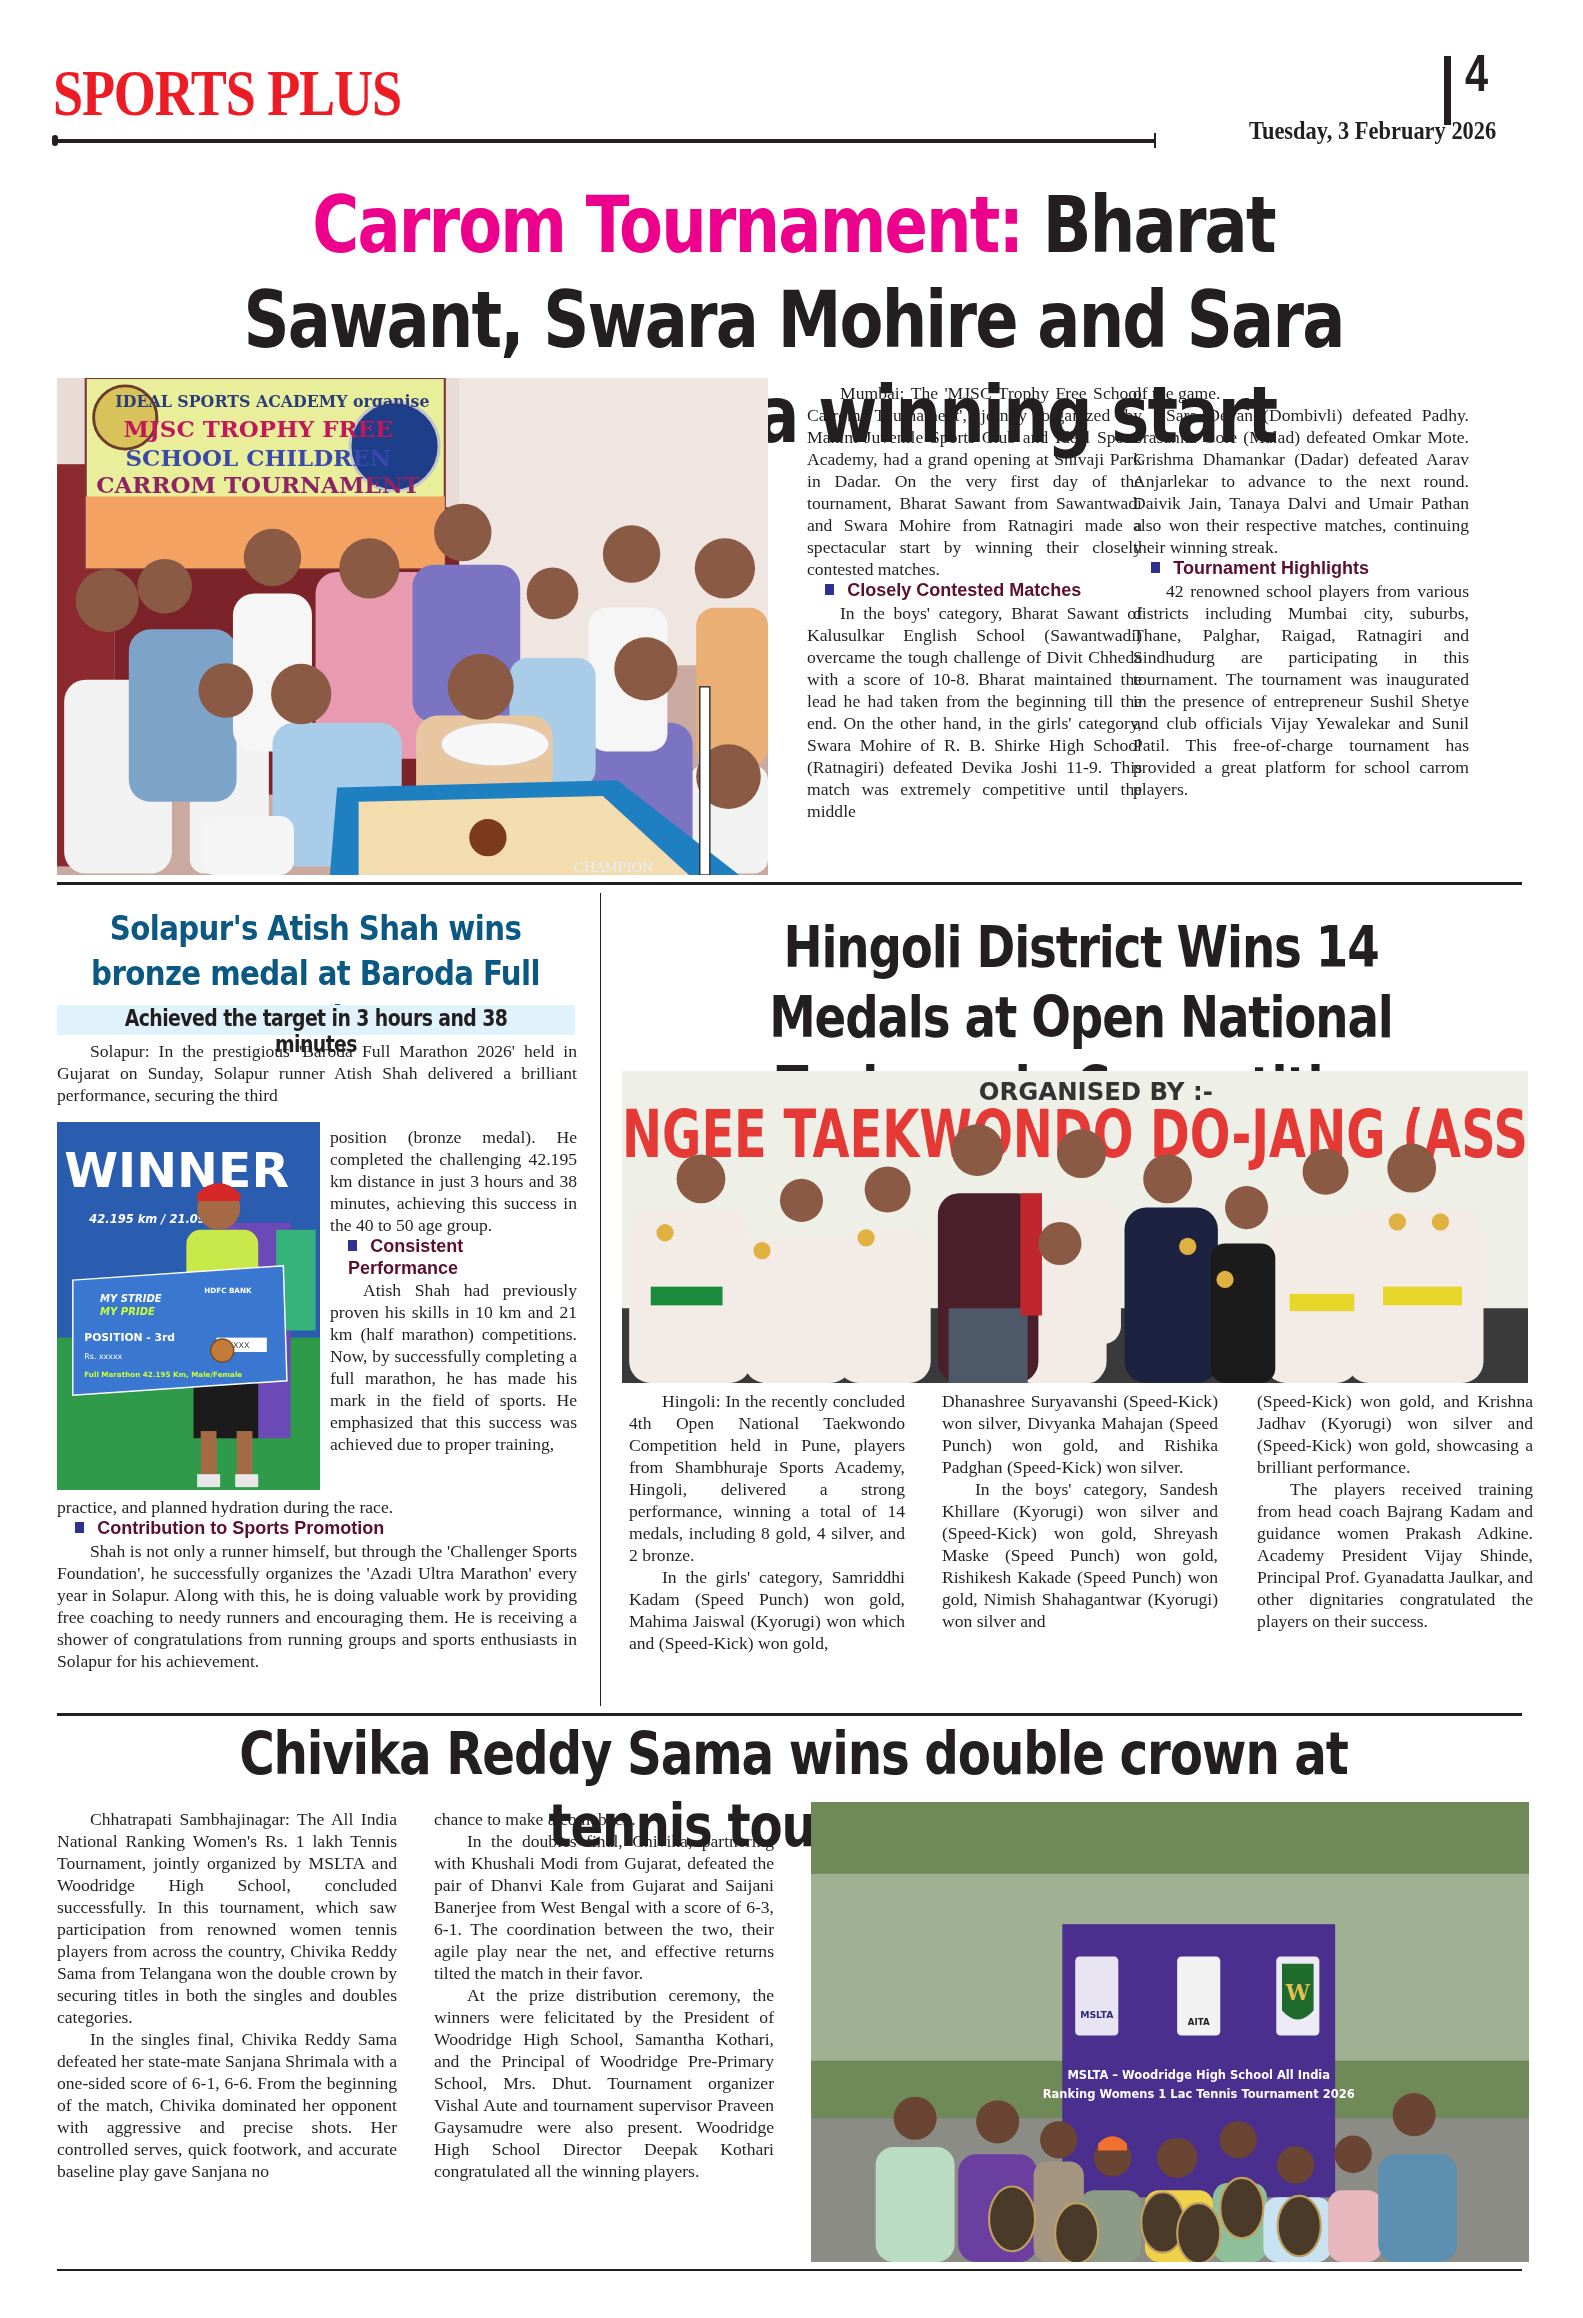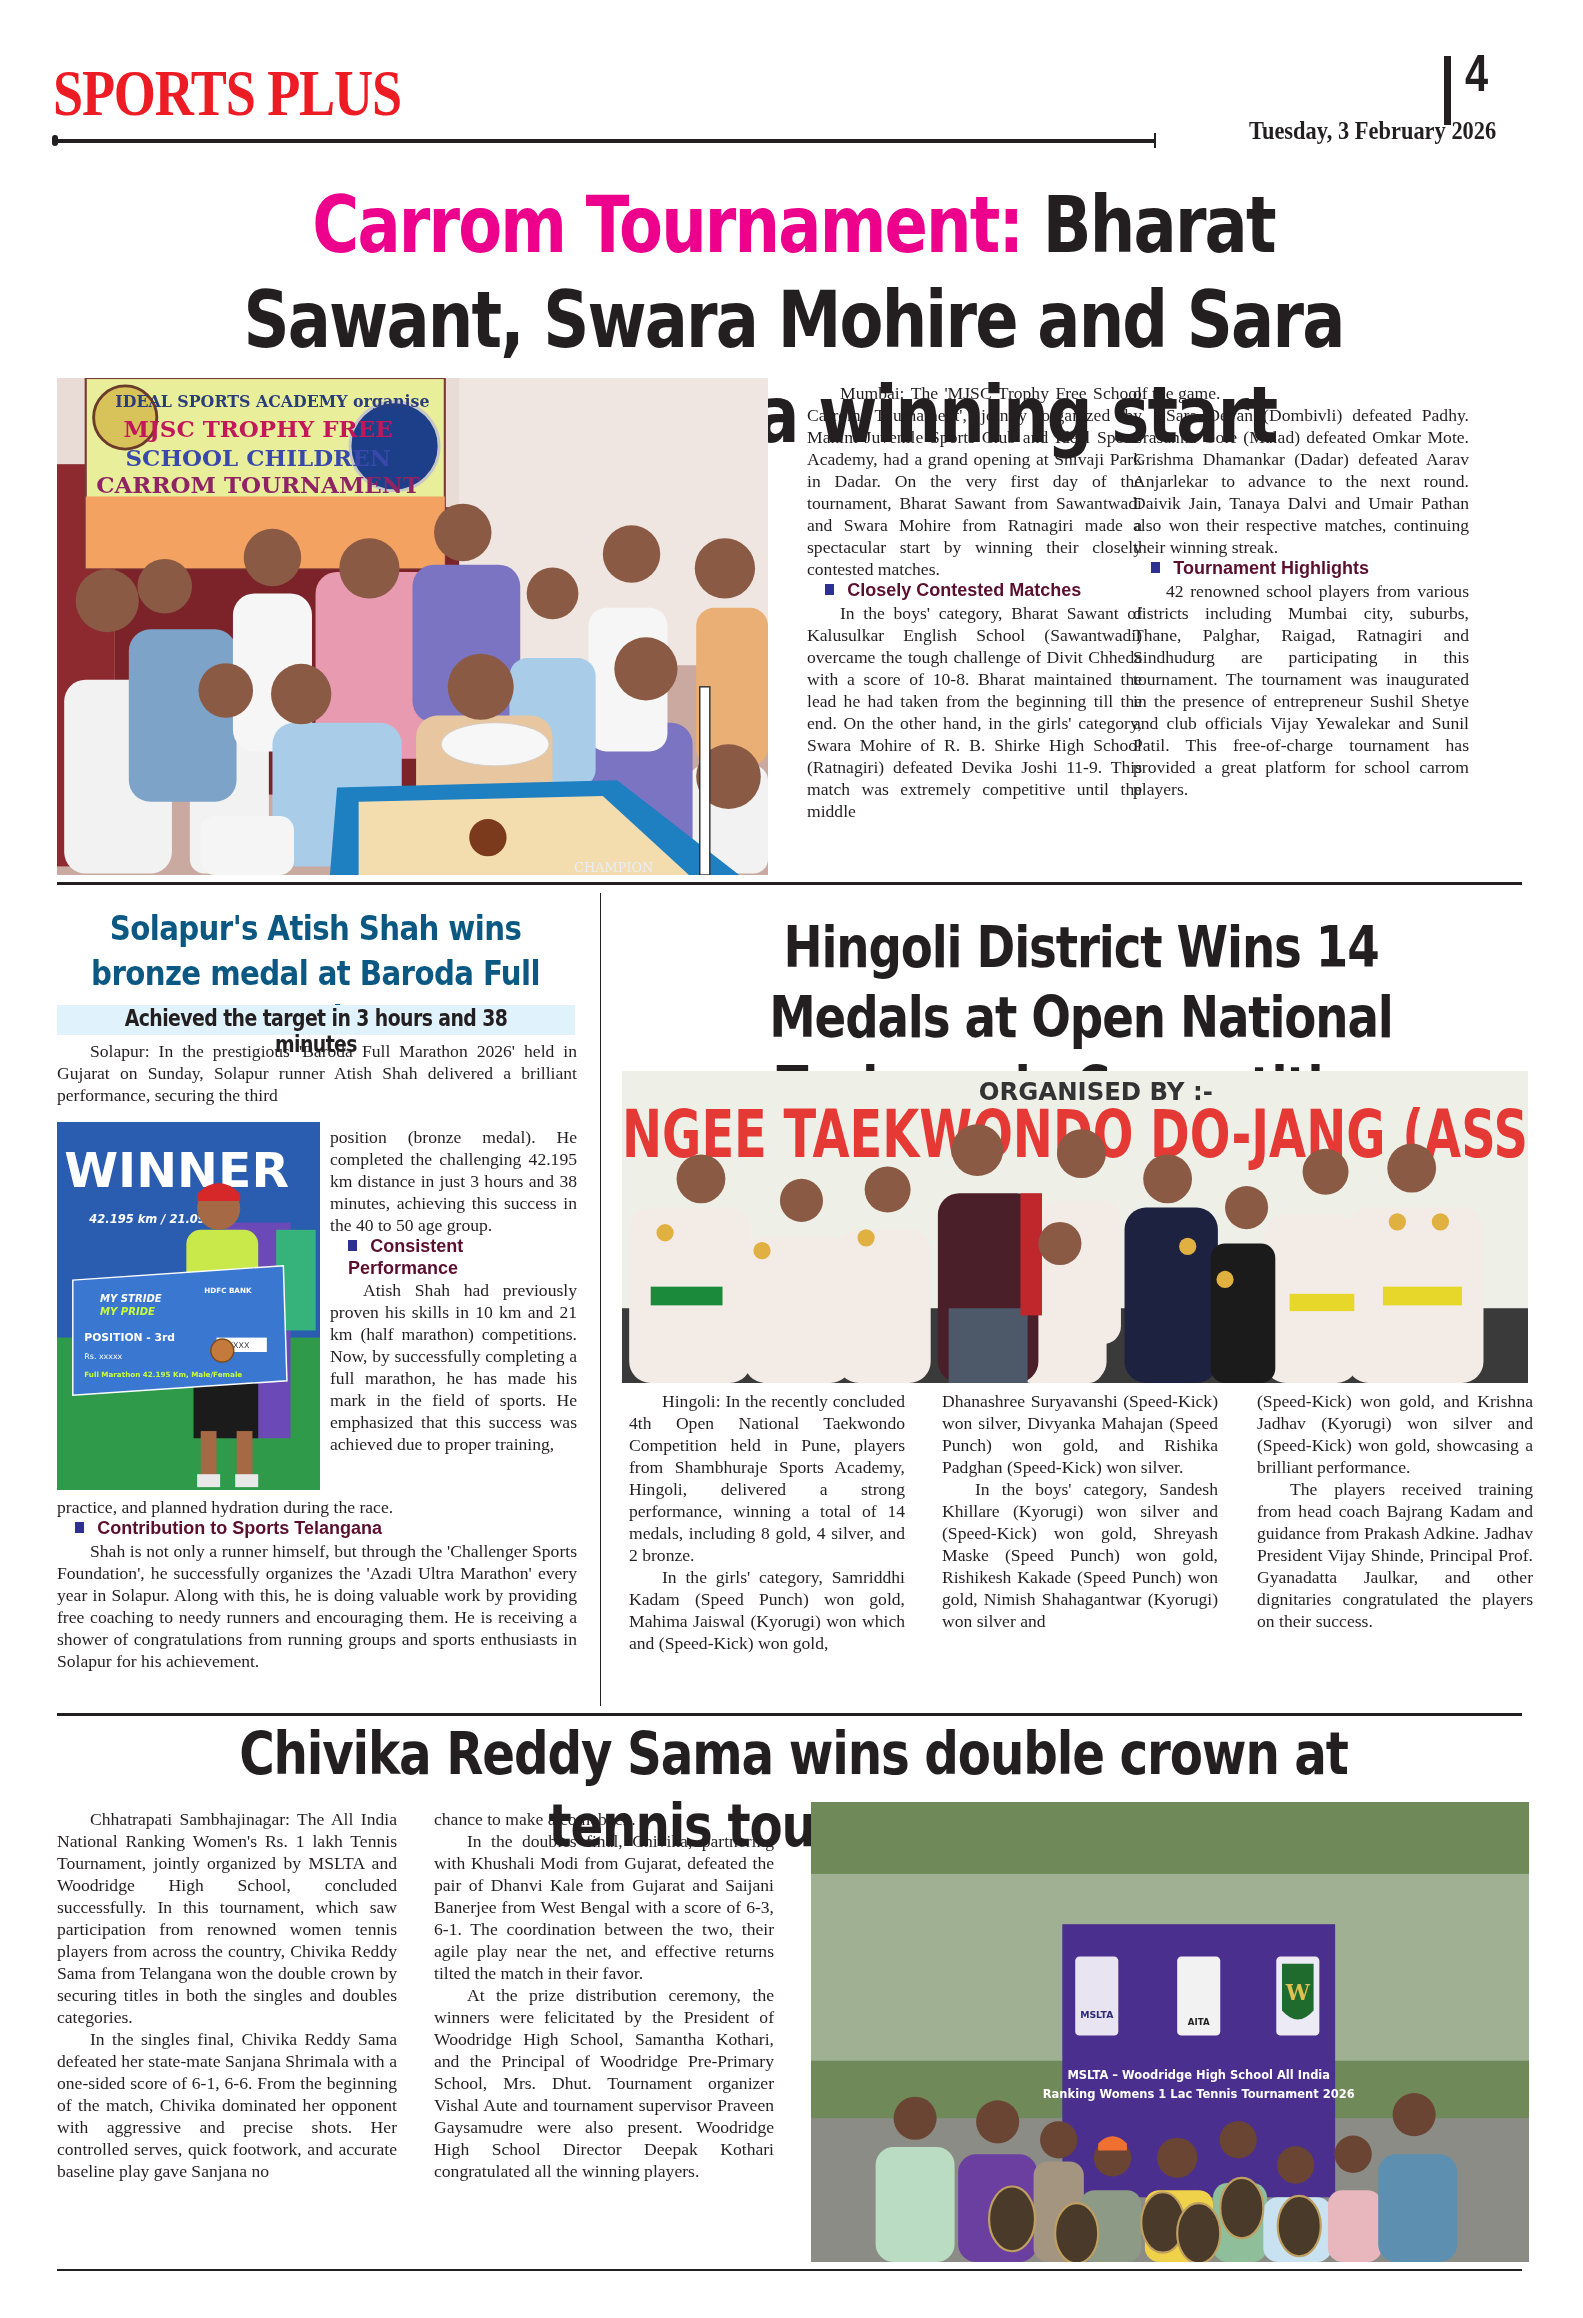--- a/index.html
+++ b/index.html
@@ -187,21 +187,21 @@
 </div>
 
 <div class="abs col" style="left:330px; top:1126px; width:247px;">
   <p class="noindent">position (bronze medal). He completed the challenging 42.195 km distance in just 3 hours and 38 minutes, achieving this success in the 40 to 50 age group.</p>
   <p class="subhead" style="text-align:justify; text-align-last:left;"><span class="bullet"></span><span>Consistent Performance</span></p>
   <p>Atish Shah had previously proven his skills in 10 km and 21 km (half marathon) competitions. Now, by successfully completing a full marathon, he has made his mark in the field of sports. He emphasized that this success was achieved due to proper training,</p>
 </div>
 
 <div class="abs col" style="left:57px; top:1496px; width:520px;">
   <p class="noindent">practice, and planned hydration during the race.</p>
-  <p class="subhead"><span class="bullet"></span><span>Contribution to Sports Telangana</span></p>
+  <p class="subhead"><span class="bullet"></span><span>Contribution to Sports Promotion</span></p>
   <p>Shah is not only a runner himself, but through the 'Challenger Sports Foundation', he successfully organizes the 'Azadi Ultra Marathon' every year in Solapur. Along with this, he is doing valuable work by providing free coaching to needy runners and encouraging them. He is receiving a shower of congratulations from running groups and sports enthusiasts in Solapur for his achievement.</p>
 </div>
 
 <div class="abs vrule" style="left:600px; top:893px; height:813px;"></div>
 
 <div class="abs headline hl-hingoli">Hingoli District Wins 14 Medals at Open National Taekwondo Competition</div>
 
 <div class="abs photo" style="left:622px; top:1071px; width:906px; height:312px;">
   <svg viewBox="0 0 1262 434" preserveAspectRatio="none">
     <rect width="1262" height="434" fill="#eef0e8"></rect>
@@ -253,21 +253,21 @@
 <div class="abs col" style="left:629px; top:1390px; width:276px;">
   <p>Hingoli: In the recently concluded 4th Open National Taekwondo Competition held in Pune, players from Shambhuraje Sports Academy, Hingoli, delivered a strong performance, winning a total of 14 medals, including 8 gold, 4 silver, and 2 bronze.</p>
   <p>In the girls' category, Samriddhi Kadam (Speed Punch) won gold, Mahima Jaiswal (Kyorugi) won which and (Speed-Kick) won gold,</p>
 </div>
 <div class="abs col" style="left:942px; top:1390px; width:276px;">
   <p class="noindent">Dhanashree Suryavanshi (Speed-Kick) won silver, Divyanka Mahajan (Speed Punch) won gold, and Rishika Padghan (Speed-Kick) won silver.</p>
   <p>In the boys' category, Sandesh Khillare (Kyorugi) won silver and (Speed-Kick) won gold, Shreyash Maske (Speed Punch) won gold, Rishikesh Kakade (Speed Punch) won gold, Nimish Shahagantwar (Kyorugi) won silver and</p>
 </div>
 <div class="abs col" style="left:1257px; top:1390px; width:276px;">
   <p class="noindent">(Speed-Kick) won gold, and Krishna Jadhav (Kyorugi) won silver and (Speed-Kick) won gold, showcasing a brilliant performance.</p>
-  <p>The players received training from head coach Bajrang Kadam and guidance from Prakash Adkine. Jadhav President Vijay Shinde, Principal Prof. Gyanadatta Jaulkar, and other dignitaries congratulated the players on their success.</p>
+  <p>The players received training from head coach Bajrang Kadam and guidance women Prakash Adkine. Academy President Vijay Shinde, Principal Prof. Gyanadatta Jaulkar, and other dignitaries congratulated the players on their success.</p>
 </div>
 
 <div class="abs hrule" style="left:57px; top:1713px; width:1465px;"></div>
 
 <div class="abs headline hl-tennis">Chivika Reddy Sama wins double crown at tennis tournament</div>
 
 <div class="abs col" style="left:57px; top:1808px; width:340px;">
   <p>Chhatrapati Sambhajinagar: The All India National Ranking Women's Rs. 1 lakh Tennis Tournament, jointly organized by MSLTA and Woodridge High School, concluded successfully. In this tournament, which saw participation from renowned women tennis players from across the country, Chivika Reddy Sama from Telangana won the double crown by securing titles in both the singles and doubles categories.</p>
   <p>In the singles final, Chivika Reddy Sama defeated her state-mate Sanjana Shrimala with a one-sided score of 6-1, 6-6. From the beginning of the match, Chivika dominated her opponent with aggressive and precise shots. Her controlled serves, quick footwork, and accurate baseline play gave Sanjana no</p>
 </div>

